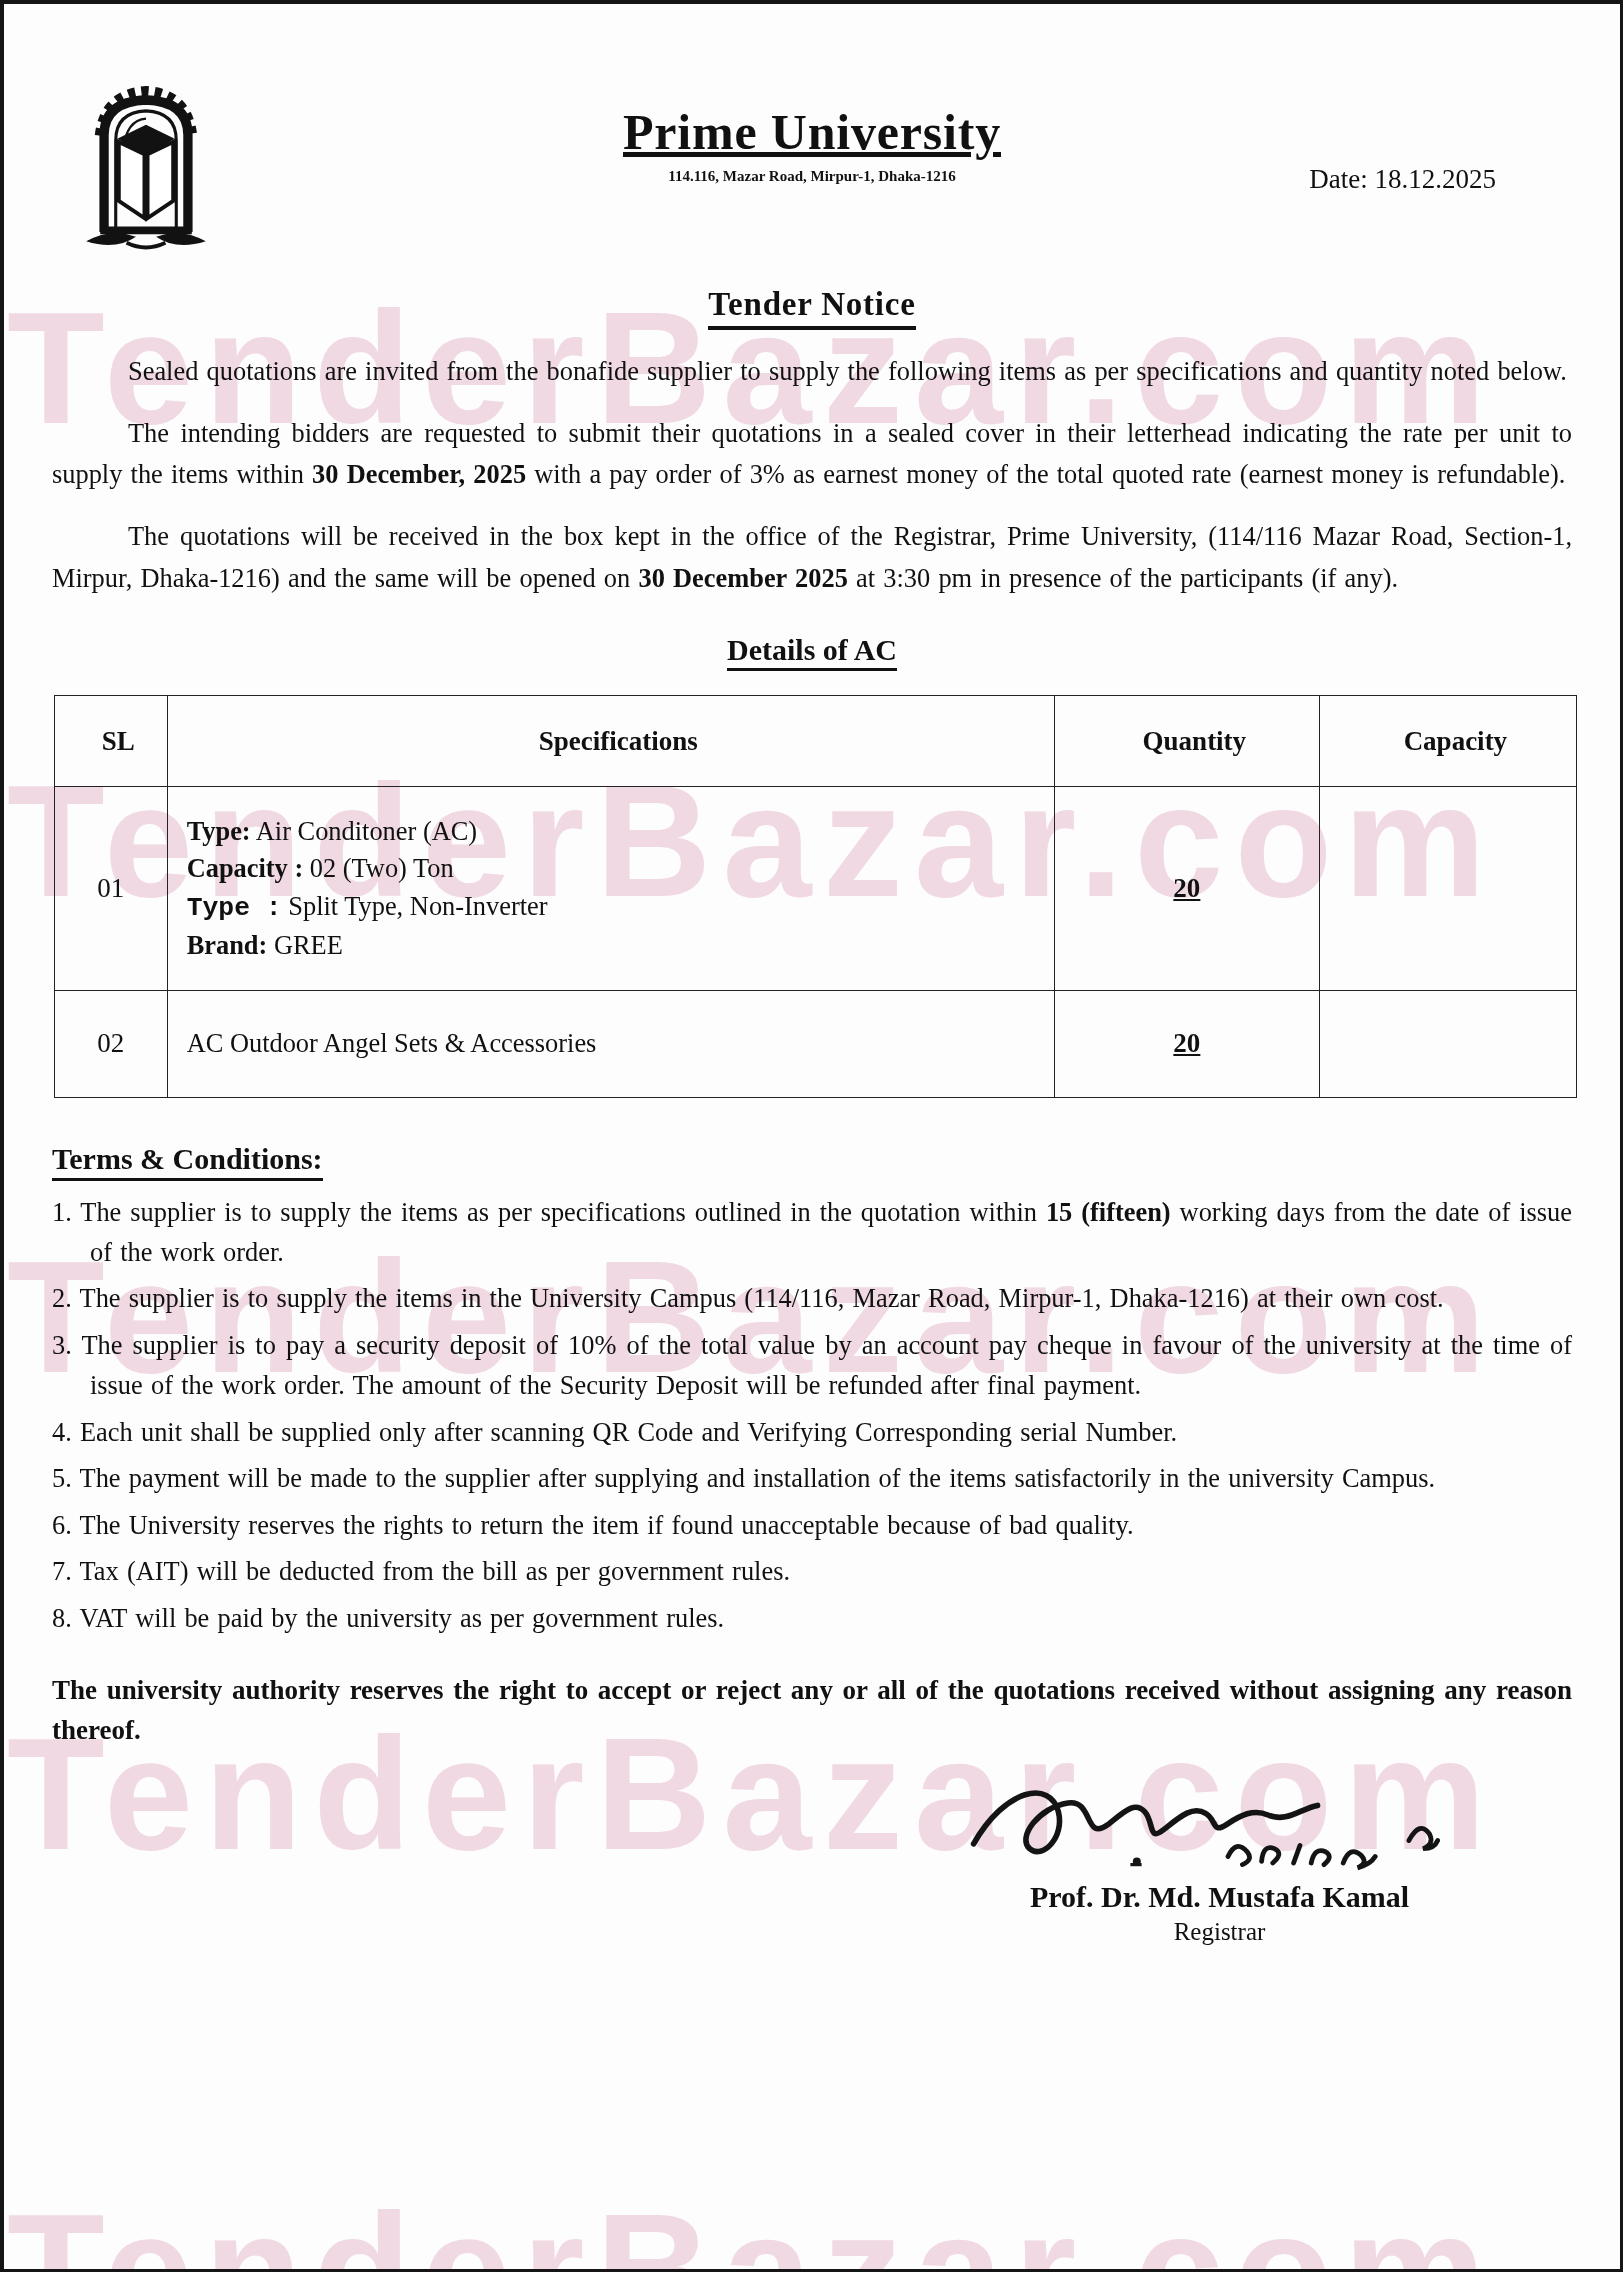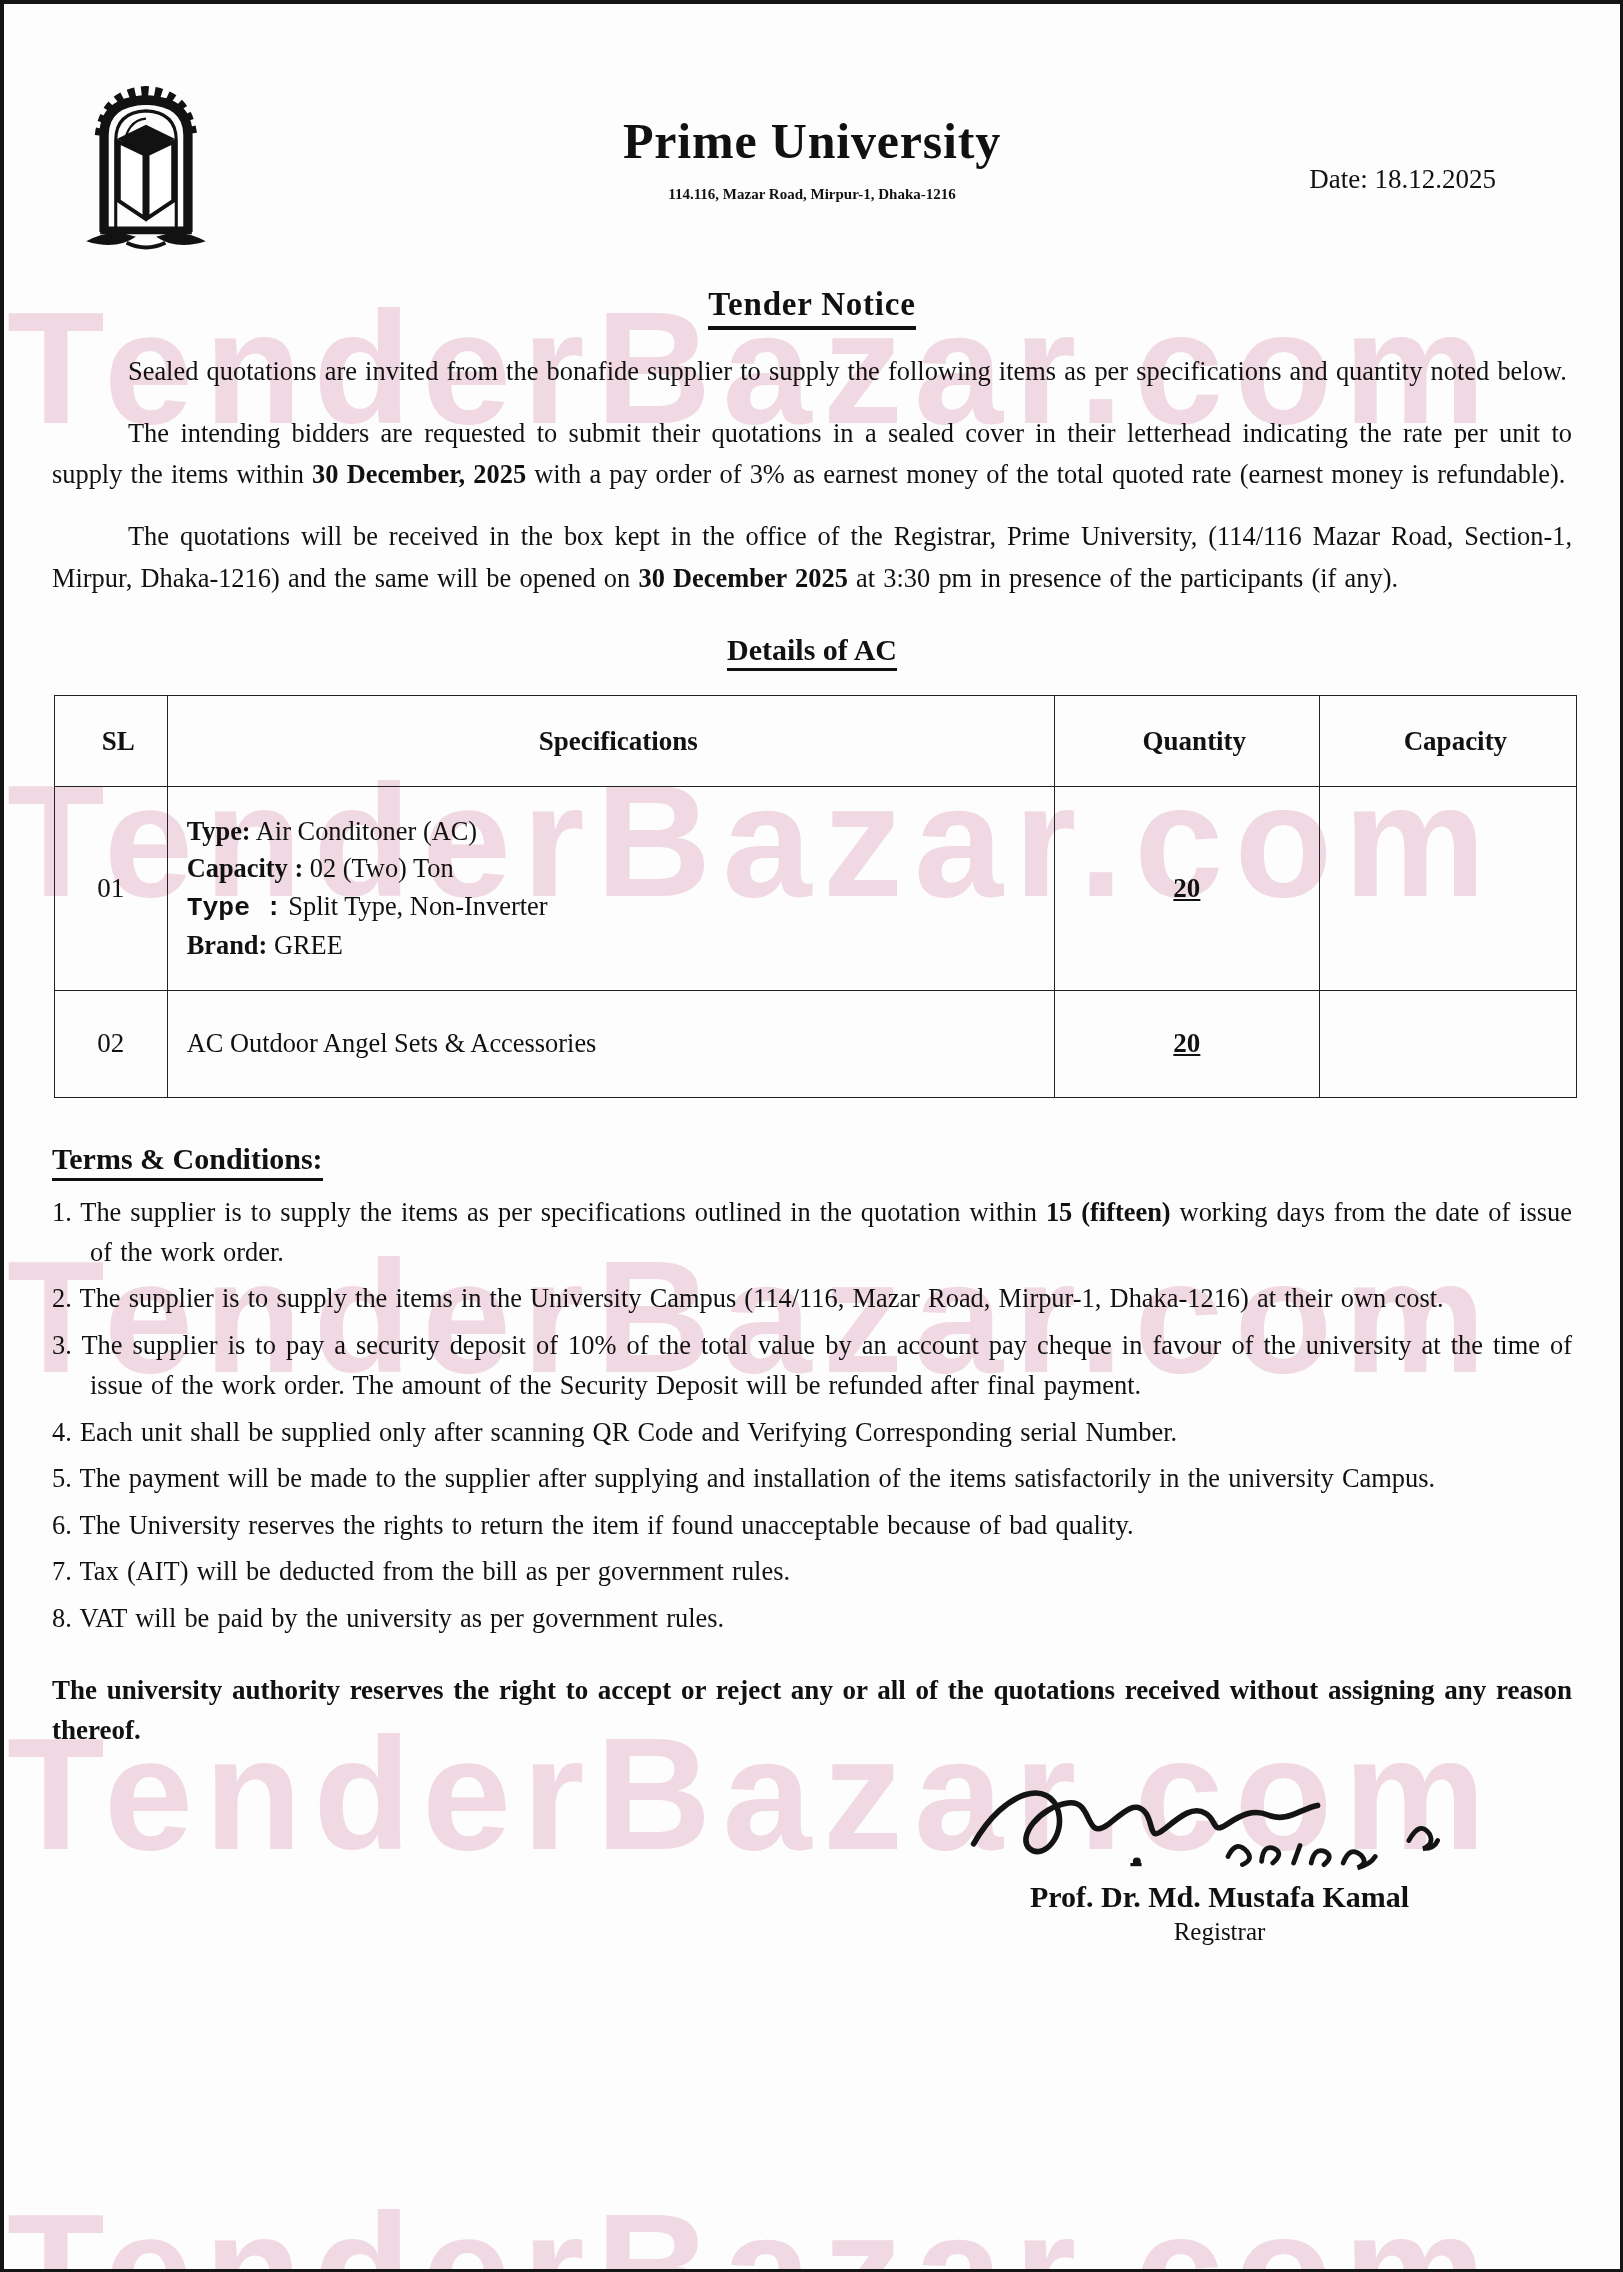--- a/index.html
+++ b/index.html
@@ -20,21 +20,21 @@
     font-weight:bold;font-size:160px;letter-spacing:11.2px;
     color:var(--wm-color,#f0d9e2);
     white-space:nowrap;line-height:1;
     user-select:none;
   }
   .content{position:relative;z-index:1;}
   
   .header{position:relative;height:200px;margin-top:68px;}
   .logo{position:absolute;left:76px;top:4px;width:132px;height:180px;}
   .head-center{text-align:center;padding-top:24px;}
-  .uni-name{margin:16px;font-size:50px;font-weight:bold;letter-spacing:0.8px;}
+  .uni-name{margin:7px;font-size:50px;font-weight:bold;letter-spacing:0.8px;text-decoration:underline;}
   .uni-address{margin:4.8px 0 0 0;font-size:15px;font-weight:bold;}
   .doc-date{position:absolute;right:124px;top:92px;font-size:27px;}
   
   .notice-title-wrap{text-align:center;margin-top:14.4px;}
   .notice-title{
     display:inline-block;font-size:33px;font-weight:bold;
     border-bottom:4px solid #111;padding-bottom:2.4px;letter-spacing:0.8px;
   }
   .details-title-wrap{text-align:center;margin-top:34px;}
   .details-title{

